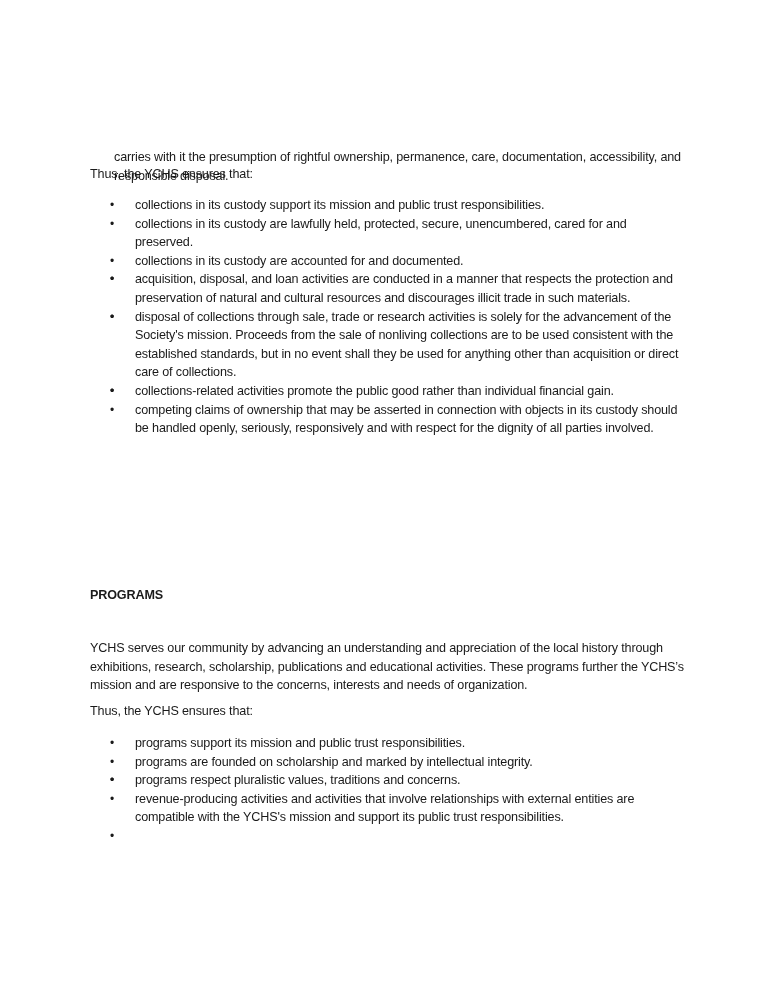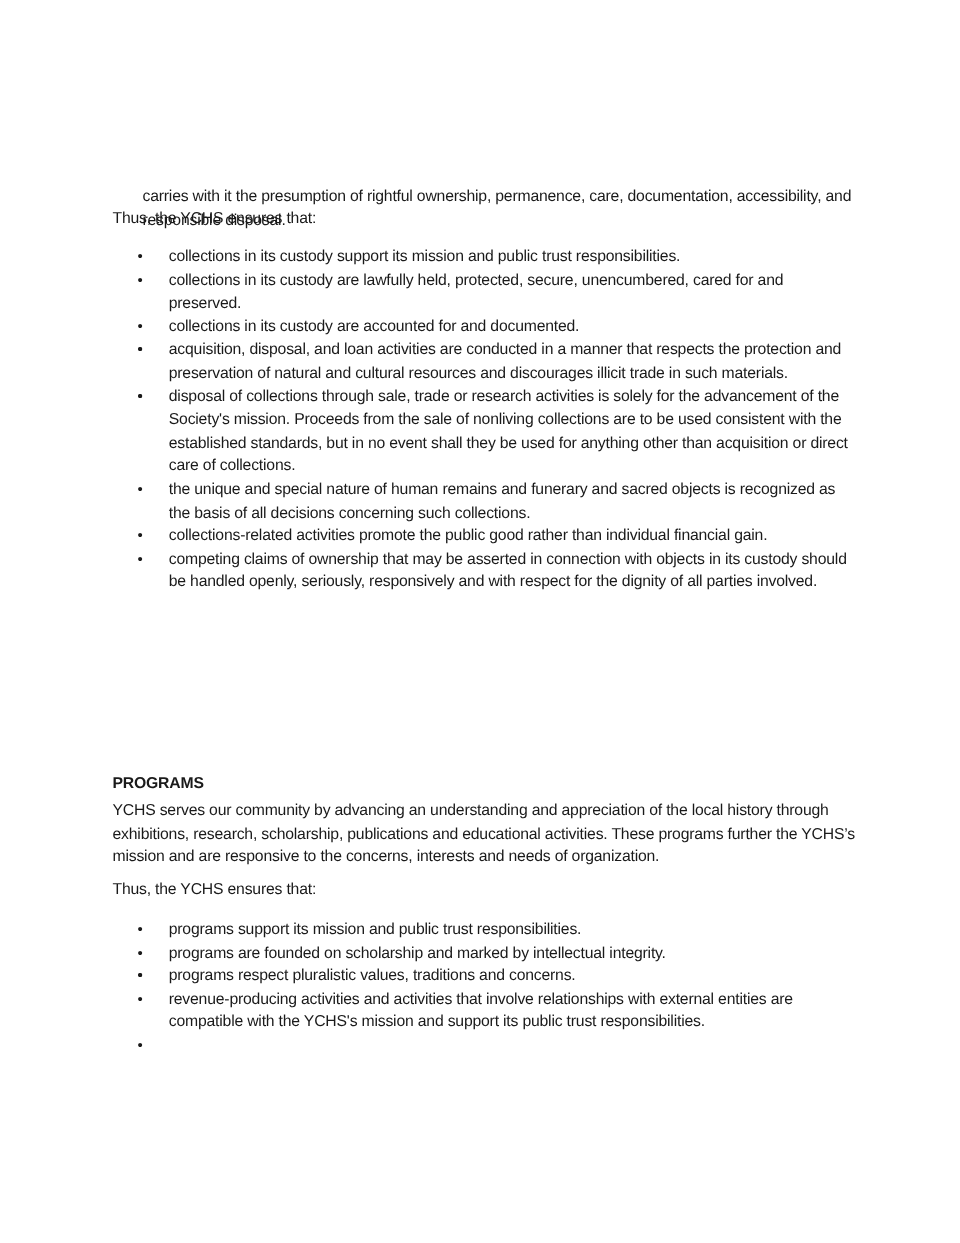--- a/index.html
+++ b/index.html
@@ -11,41 +11,41 @@
     letter-spacing: -0.15px;
   }
   p { margin: 0; }
   .p1 { position: absolute; top: 148px; width: 600px; }
   .p2 { position: absolute; top: 168px; }
   ul { list-style: none; margin: 0; padding: 0; position: absolute; left: 0; width: 590px; }
   ul li { position: relative; padding-left: 45px; margin: 0; }
   ul li .bullet { position: absolute; left: 20px; top: 0; font-size: 12px; }
   .list1 { top: 199px; }
   .list2 { top: 734px; }
-  .heading { position: absolute; top: 617px; font-weight: bold; }
+  .heading { position: absolute; top: 586px; font-weight: bold; }
   .p3 { position: absolute; top: 639px; width: 600px; }
   .p4 { position: absolute; top: 702px; }
 </style>
 </head>
 <body>
 
 <div class="page">
   <p class="p1" style="top:148px;margin-left:24px;">carries with it the presumption of rightful ownership, permanence, care, documentation, accessibility, and responsible disposal.</p>
 
   <p class="p2" style="top:165px;">Thus, the YCHS ensures that:</p>
 
   <ul class="list1" style="top:196px;">
     <li><span class="bullet">•</span><span>collections in its custody support its mission and public trust responsibilities.</span></li>
     <li><span class="bullet">•</span><span>collections in its custody are lawfully held, protected, secure, unencumbered, cared for and preserved.</span></li>
     <li><span class="bullet">•</span><span>collections in its custody are accounted for and documented.</span></li>
     <li><span class="bullet">•</span></li>
     <li><span class="bullet">•</span><span>acquisition, disposal, and loan activities are conducted in a manner that respects the protection and preservation of natural and cultural resources and discourages illicit trade in such materials.</span></li>
     <li><span class="bullet">•</span></li>
     <li><span class="bullet">•</span><span>disposal of collections through sale, trade or research activities is solely for the advancement of the Society's mission. Proceeds from the sale of nonliving collections are to be used consistent with the established standards, but in no event shall they be used for anything other than acquisition or direct care of collections.</span></li>
-    <li><span class="bullet">•</span><span>the unique and special nature of human remains and funerary and sacred objects is recognized as the basis of all decisions concerning such collections.</span></li>
+    <li><span class="bullet">•</span></li>
     <li><span class="bullet">•</span><span>collections-related activities promote the public good rather than individual financial gain.</span></li>
     <li><span class="bullet">•</span><span>competing claims of ownership that may be asserted in connection with objects in its custody should be handled openly, seriously, responsively and with respect for the dignity of all parties involved.</span></li>
   </ul>
 
   <p class="heading">PROGRAMS</p>
 
   <p class="p3">YCHS serves our community by advancing an understanding and appreciation of the local history through exhibitions, research, scholarship, publications and educational activities. These programs further the YCHS’s mission and are responsive to the concerns, interests and needs of organization.</p>
 
   <p class="p4">Thus, the YCHS ensures that:</p>
 

